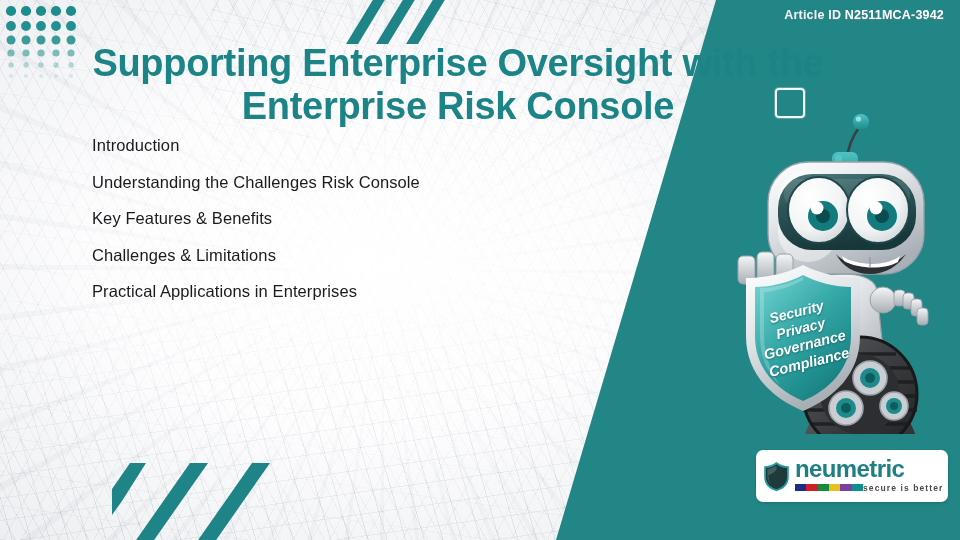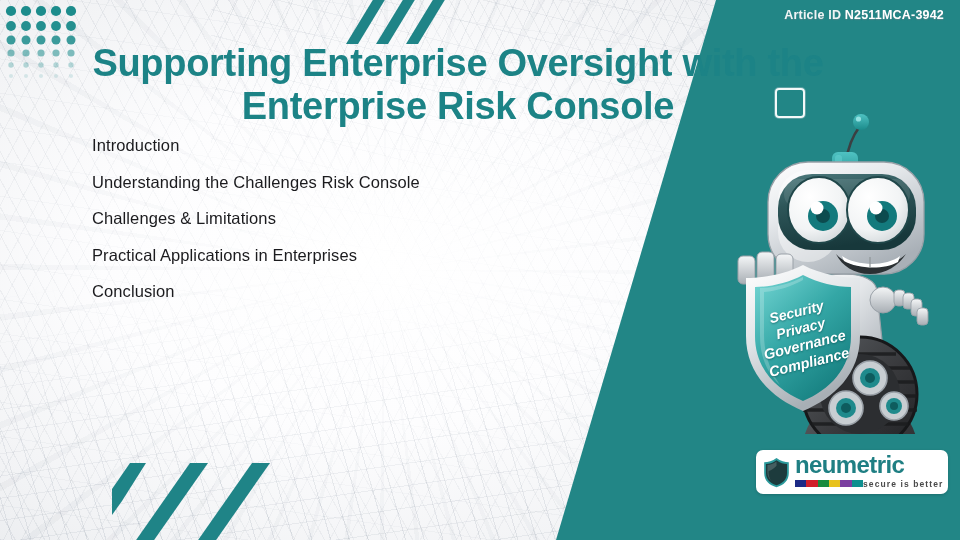--- a/index.html
+++ b/index.html
@@ -118,21 +118,21 @@
     text-shadow:0 1px 2px rgba(0,70,72,.55);
     line-height:1.22; white-space:nowrap;
   }
   .sl-0 { font-size:14px; }
   .sl-1 { font-size:14px; }
   .sl-2 { font-size:14.5px; }
   .sl-3 { font-size:14.5px; }
 
   
   .logo-card {
-    position:absolute; left:756px; top:450px; width:192px; height:44px;
+    position:absolute; left:756px; top:450px; width:192px; height:52px;
     background:#ffffff; border-radius:7px; z-index:9;
     display:flex; align-items:center; padding:0 7px;
     box-shadow:0 1px 3px rgba(0,0,0,.18);
   }
   .logo-shield { width:27px; height:31px; flex:0 0 auto; margin-right:5px; }
   .logo-right { display:flex; flex-direction:column; justify-content:center; flex:1 1 auto; }
   .logo-word {
     font-size:24px; font-weight:bold; color:#1F7F83;
     letter-spacing:-.6px; line-height:.95; margin-top:-1px;
   }
@@ -228,23 +228,23 @@
   <div class="article-id">
     <span class="aid-label">Article ID</span>
     <span class="aid-value">N2511MCA-3942</span>
   </div>
 
   <h1 class="title">Supporting Enterprise Oversight with the Enterprise Risk Console</h1>
 
   <div class="agenda">
     <div class="agenda-item">Introduction</div>
     <div class="agenda-item">Understanding the Challenges Risk Console</div>
+    <div class="agenda-item">Key Features &amp; Benefits</div>
     <div class="agenda-item">Challenges &amp; Limitations</div>
     <div class="agenda-item">Practical Applications in Enterprises</div>
-    <div class="agenda-item">Conclusion</div>
   </div>
 
   <div class="robot">
     <svg width="250" height="330" viewBox="0 0 250 330" aria-hidden="true">
       <defs>
         <linearGradient id="bodyG" x1="0" y1="0" x2="1" y2="1">
           <stop offset="0%" stop-color="#ffffff"></stop>
           <stop offset="45%" stop-color="#e3e6e9"></stop>
           <stop offset="100%" stop-color="#b2b8be"></stop>
         </linearGradient>

